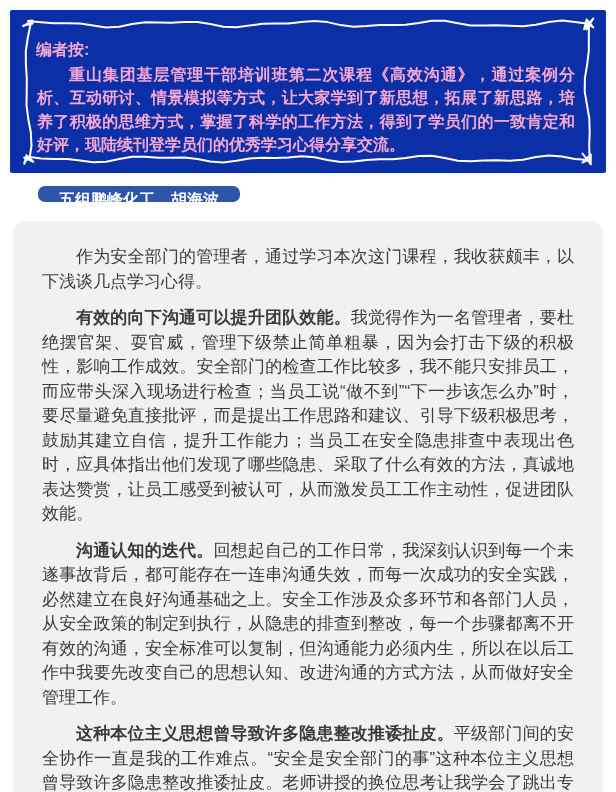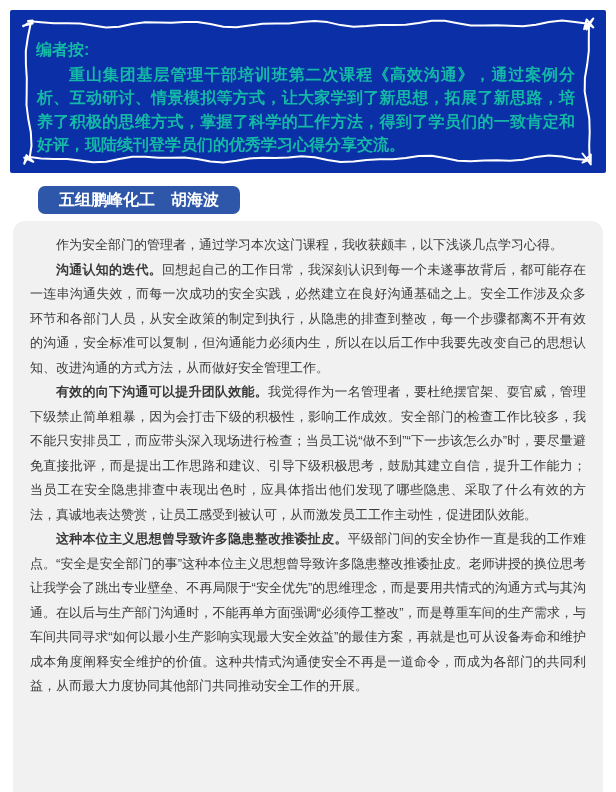--- a/index.html
+++ b/index.html
@@ -19,37 +19,37 @@
     left: 10px; top: 10px;
     width: 596px; height: 163px;
     background: var(--header-bg, #0a2fa6);
     border-radius: 2px;
   }
   .wavy { position: absolute; left: 0; top: 0; width: 596px; height: 163px; }
   .wavy path { fill: none; stroke: #ffffff; stroke-width: 2; stroke-linejoin: round; stroke-linecap: round; }
   .editor-content {
     position: absolute;
     left: 26px; top: 28px; right: 30px;
-    color: #14b8a6;
+    color: #f9a8d4;
     font-weight: bold;
     font-size: 16px;
     line-height: 23.5px;
   }
   .editor-label { margin: 0; }
   .editor-text {
     margin: 1px;
     text-indent: 2em;
     text-align: justify;
   }
 
   
   .badge {
     position: absolute;
     left: 38px; top: 186px;
-    height: 28px;
+    height: 16px;
     padding: 0 21px;
     background: var(--badge-bg, #2e57a9);
     border-radius: 7px;
     color: #ffffff;
     font-weight: bold;
     font-size: 16px;
     line-height: 28px;
     white-space: nowrap;
   }
 
@@ -57,23 +57,23 @@
   .content {
     position: absolute;
     left: 13px; top: 221px;
     width: 590px; height: 571px;
     background: var(--content-bg, #f1f1f1);
     border-radius: 12px 12px 0 0;
     padding: 12px 17px 0 17px;
     overflow: hidden;
   }
   .content p {
-    margin: 0;
+    margin: 12px;
     color: var(--body-text, #3a3a3a);
-    font-size: 13px;
+    font-size: 17px;
     line-height: 24.5px;
     text-indent: 2em;
     text-align: justify;
   }
   .content .lead { font-weight: bold; }
 </style>
 </head>
 <body style="--header-bg: #0a2fa6; --badge-bg: #2e57a9; --content-bg: #f1f1f1; --body-text: #3a3a3a;">
 
 <div class="page">
@@ -85,18 +85,18 @@
     <div class="editor-content">
       <div class="editor-label">编者按:</div>
       <p class="editor-text">重山集团基层管理干部培训班第二次课程《高效沟通》，通过案例分析、互动研讨、情景模拟等方式，让大家学到了新思想，拓展了新思路，培养了积极的思维方式，掌握了科学的工作方法，得到了学员们的一致肯定和好评，现陆续刊登学员们的优秀学习心得分享交流。</p>
     </div>
   </div>
 
   <div class="badge">五组鹏峰化工　胡海波</div>
 
   <div class="content">
     <p><span class="lead"></span><span>作为安全部门的管理者，通过学习本次这门课程，我收获颇丰，以下浅谈几点学习心得。</span></p>
+    <p><span class="lead">有效的向下沟通可以提升团队效能。</span><span>我觉得作为一名管理者，要杜绝摆官架、耍官威，管理下级禁止简单粗暴，因为会打击下级的积极性，影响工作成效。安全部门的检查工作比较多，我不能只安排员工，而应带头深入现场进行检查；当员工说“做不到”“下一步该怎么办”时，要尽量避免直接批评，而是提出工作思路和建议、引导下级积极思考，鼓励其建立自信，提升工作能力；当员工在安全隐患排查中表现出色时，应具体指出他们发现了哪些隐患、采取了什么有效的方法，真诚地表达赞赏，让员工感受到被认可，从而激发员工工作主动性，促进团队效能。</span></p>
     <p><span class="lead">沟通认知的迭代。</span><span>回想起自己的工作日常，我深刻认识到每一个未遂事故背后，都可能存在一连串沟通失效，而每一次成功的安全实践，必然建立在良好沟通基础之上。安全工作涉及众多环节和各部门人员，从安全政策的制定到执行，从隐患的排查到整改，每一个步骤都离不开有效的沟通，安全标准可以复制，但沟通能力必须内生，所以在以后工作中我要先改变自己的思想认知、改进沟通的方式方法，从而做好安全管理工作。</span></p>
-    <p><span class="lead">有效的向下沟通可以提升团队效能。</span><span>我觉得作为一名管理者，要杜绝摆官架、耍官威，管理下级禁止简单粗暴，因为会打击下级的积极性，影响工作成效。安全部门的检查工作比较多，我不能只安排员工，而应带头深入现场进行检查；当员工说“做不到”“下一步该怎么办”时，要尽量避免直接批评，而是提出工作思路和建议、引导下级积极思考，鼓励其建立自信，提升工作能力；当员工在安全隐患排查中表现出色时，应具体指出他们发现了哪些隐患、采取了什么有效的方法，真诚地表达赞赏，让员工感受到被认可，从而激发员工工作主动性，促进团队效能。</span></p>
     <p><span class="lead">这种本位主义思想曾导致许多隐患整改推诿扯皮。</span><span>平级部门间的安全协作一直是我的工作难点。“安全是安全部门的事”这种本位主义思想曾导致许多隐患整改推诿扯皮。老师讲授的换位思考让我学会了跳出专业壁垒、不再局限于“安全优先”的思维理念，而是要用共情式的沟通方式与其沟通。在以后与生产部门沟通时，不能再单方面强调“必须停工整改”，而是尊重车间的生产需求，与车间共同寻求“如何以最小生产影响实现最大安全效益”的最佳方案，再就是也可从设备寿命和维护成本角度阐释安全维护的价值。这种共情式沟通使安全不再是一道命令，而成为各部门的共同利益，从而最大力度协同其他部门共同推动安全工作的开展。</span></p>
   </div>
 
 </div>
 
 </body></html>

